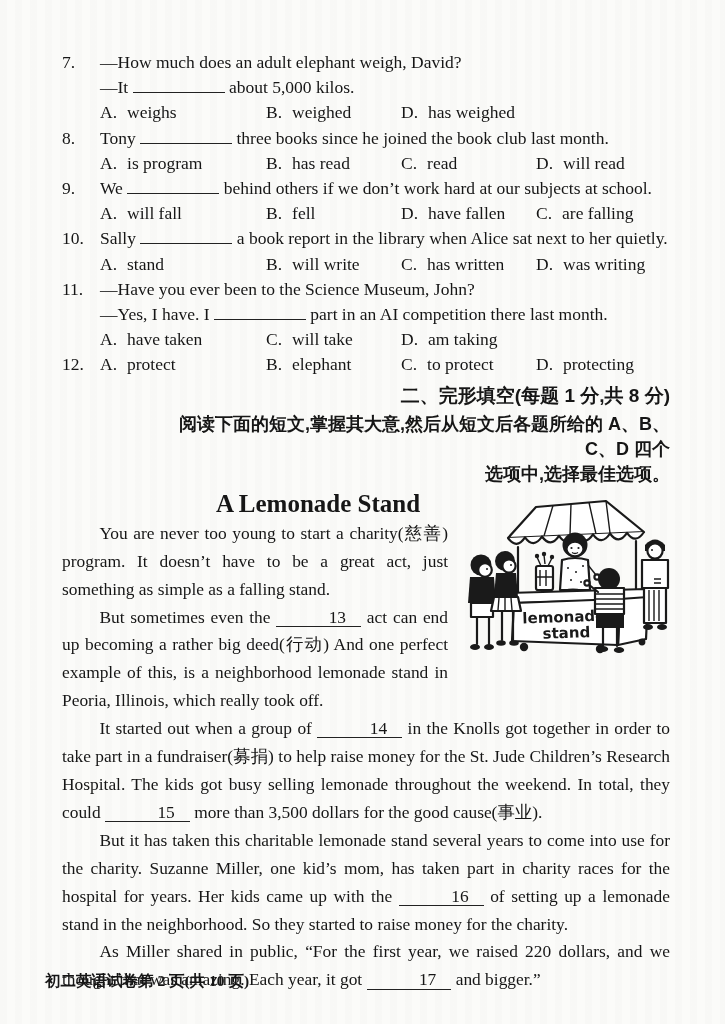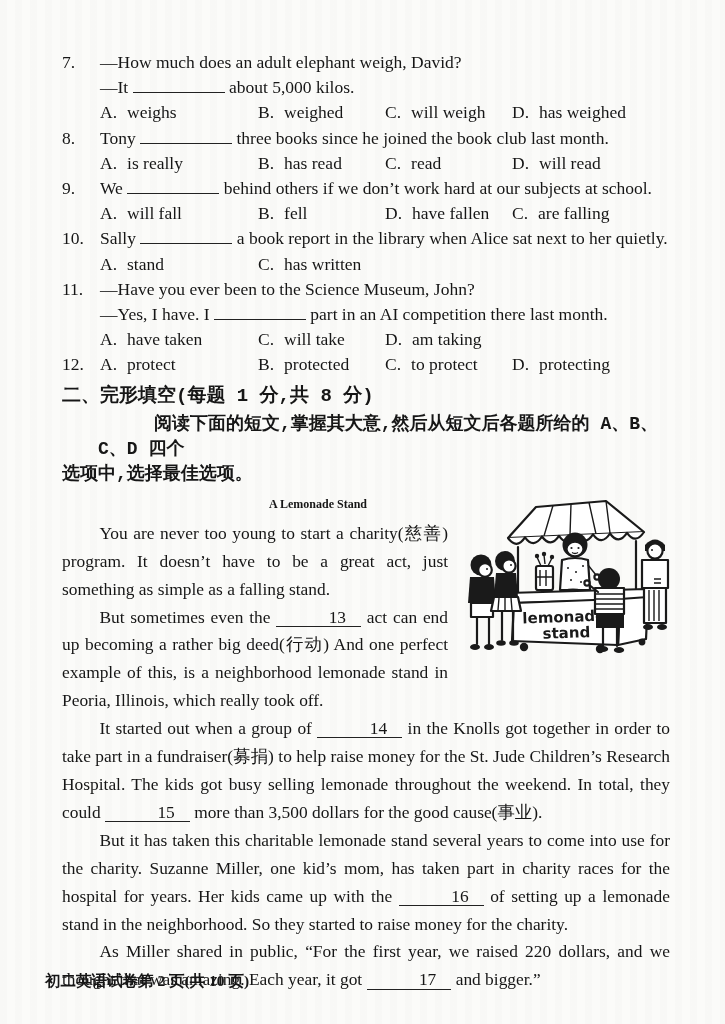--- a/index.html
+++ b/index.html
@@ -15,38 +15,38 @@
     background-image:repeating-linear-gradient(90deg,
       rgba(0,0,0,0.010) 0px, rgba(0,0,0,0.010) 7px,
       rgba(0,0,0,0.0) 7px, rgba(0,0,0,0.0) 15px);
   }
   .content{position:absolute;left:62px;right:55px;top:50px;}
 
   
   .q{position:relative;padding-left:38px;font-size:17.5px;line-height:25.2px;}
   .qnum{position:absolute;left:0;top:0;}
   .qline{white-space:normal;}
-  .opts{display:grid;grid-template-columns:158px 127px 127px auto;}
+  .opts{display:grid;grid-template-columns:158px 127px 127px auto;gap:8px;}
   .opt{white-space:nowrap;}
   .optlabel{margin-right:10px;}
 
   
   .blank{border-bottom:1.6px solid #222;}
   .blank.line{display:inline-block;width:92px;height:13px;vertical-align:baseline;}
   .blank.numbered{display:inline-block;min-width:24px;padding:0 15px;text-align:left;line-height:1.05;}
 
   
-  .cn{font-family:Liberation Mono, monospace;}
+  .cn{font-family:Liberation Sans, sans-serif;text-align:right;}
   .cn-heading{font-size:19px;font-weight:700;margin:5px 0 3px 0;line-height:26px;}
   .cn-instr{font-size:18px;font-weight:600;margin:0;line-height:25.4px;}
   .cn-indent{text-indent:56px;margin-left:36px;}
 
   
   .passage{margin-top:3px;}
-  .passage-title{font-size:12px;font-weight:700;text-align:center;margin:2px 0 3px 0;
+  .passage-title{font-size:25px;font-weight:700;text-align:center;margin:2px 0 3px 0;
     padding-left:126px;line-height:26px;}
   .para{font-size:17.4px;line-height:27.9px;margin:0;text-align:justify;text-indent:2.15em;}
   .illo{float:right;width:212px;height:172px;margin:0 0 6px 10px;}
 
   
   .footer{position:absolute;left:45px;top:971px;font-size:15.5px;font-weight:600;
     font-family:Liberation Serif, serif;}
 
   svg .ln{fill:none;stroke:#1a1a1a;stroke-width:2.2;stroke-linecap:round;stroke-linejoin:round;}
   svg .fw{fill:#ffffff;stroke:#1a1a1a;stroke-width:2.2;stroke-linejoin:round;}
@@ -61,67 +61,68 @@
   <div class="content">
 
     <section id="questions">
         <div class="q">
           <span class="qnum">7.</span>
           <div class="qline">—How much does an adult elephant weigh, David?</div>
           <div class="qline">—It <span class="blank line"></span> about 5,000 kilos.</div>
           <div class="opts">
             <span class="opt"><span class="optlabel">A.</span><span class="opttext">weighs</span></span>
             <span class="opt"><span class="optlabel">B.</span><span class="opttext">weighed</span></span>
-            <span class="opt"><span class="optlabel">C.</span><span class="opttext">will weigh</span></span>
             <span class="opt"><span class="optlabel">D.</span><span class="opttext">has weighed</span></span>
           </div>
         </div>
         <div class="q">
           <span class="qnum">8.</span>
           <div class="qline">Tony <span class="blank line"></span> three books since he joined the book club last month.</div>
           <div class="opts">
-            <span class="opt"><span class="optlabel">A.</span><span class="opttext">is really</span></span>
+            <span class="opt"><span class="optlabel">A.</span><span class="opttext">is program</span></span>
             <span class="opt"><span class="optlabel">B.</span><span class="opttext">has read</span></span>
             <span class="opt"><span class="optlabel">C.</span><span class="opttext">read</span></span>
             <span class="opt"><span class="optlabel">D.</span><span class="opttext">will read</span></span>
           </div>
         </div>
         <div class="q">
           <span class="qnum">9.</span>
           <div class="qline">We <span class="blank line"></span> behind others if we don’t work hard at our subjects at school.</div>
           <div class="opts">
             <span class="opt"><span class="optlabel">A.</span><span class="opttext">will fall</span></span>
             <span class="opt"><span class="optlabel">B.</span><span class="opttext">fell</span></span>
             <span class="opt"><span class="optlabel">D.</span><span class="opttext">have fallen</span></span>
             <span class="opt"><span class="optlabel">C.</span><span class="opttext">are falling</span></span>
           </div>
         </div>
         <div class="q">
           <span class="qnum">10.</span>
           <div class="qline">Sally <span class="blank line"></span> a book report in the library when Alice sat next to her quietly.</div>
           <div class="opts">
             <span class="opt"><span class="optlabel">A.</span><span class="opttext">stand</span></span>
+            <span class="opt"><span class="optlabel">B.</span><span class="opttext">will write</span></span>
             <span class="opt"><span class="optlabel">C.</span><span class="opttext">has written</span></span>
+            <span class="opt"><span class="optlabel">D.</span><span class="opttext">was writing</span></span>
           </div>
         </div>
         <div class="q">
           <span class="qnum">11.</span>
           <div class="qline">—Have you ever been to the Science Museum, John?</div>
           <div class="qline">—Yes, I have. I <span class="blank line"></span> part in an AI competition there last month.</div>
           <div class="opts">
             <span class="opt"><span class="optlabel">A.</span><span class="opttext">have taken</span></span>
             <span class="opt"><span class="optlabel">C.</span><span class="opttext">will take</span></span>
             <span class="opt"><span class="optlabel">D.</span><span class="opttext">am taking</span></span>
           </div>
         </div>
         <div class="q">
           <span class="qnum">12.</span>
           <div class="opts">
             <span class="opt"><span class="optlabel">A.</span><span class="opttext">protect</span></span>
-            <span class="opt"><span class="optlabel">B.</span><span class="opttext">protected</span></span>
+            <span class="opt"><span class="optlabel">B.</span><span class="opttext">elephant</span></span>
             <span class="opt"><span class="optlabel">C.</span><span class="opttext">to protect</span></span>
             <span class="opt"><span class="optlabel">D.</span><span class="opttext">protecting</span></span>
           </div>
         </div>
       </section>
 
     <section class="cloze">
       <h2 class="cn cn-heading">二、完形填空(每题 1 分,共 8 分)</h2>
       <p class="cn cn-instr cn-indent">阅读下面的短文,掌握其大意,然后从短文后各题所给的 A、B、C、D 四个</p>
       <p class="cn cn-instr">选项中,选择最佳选项。</p>

